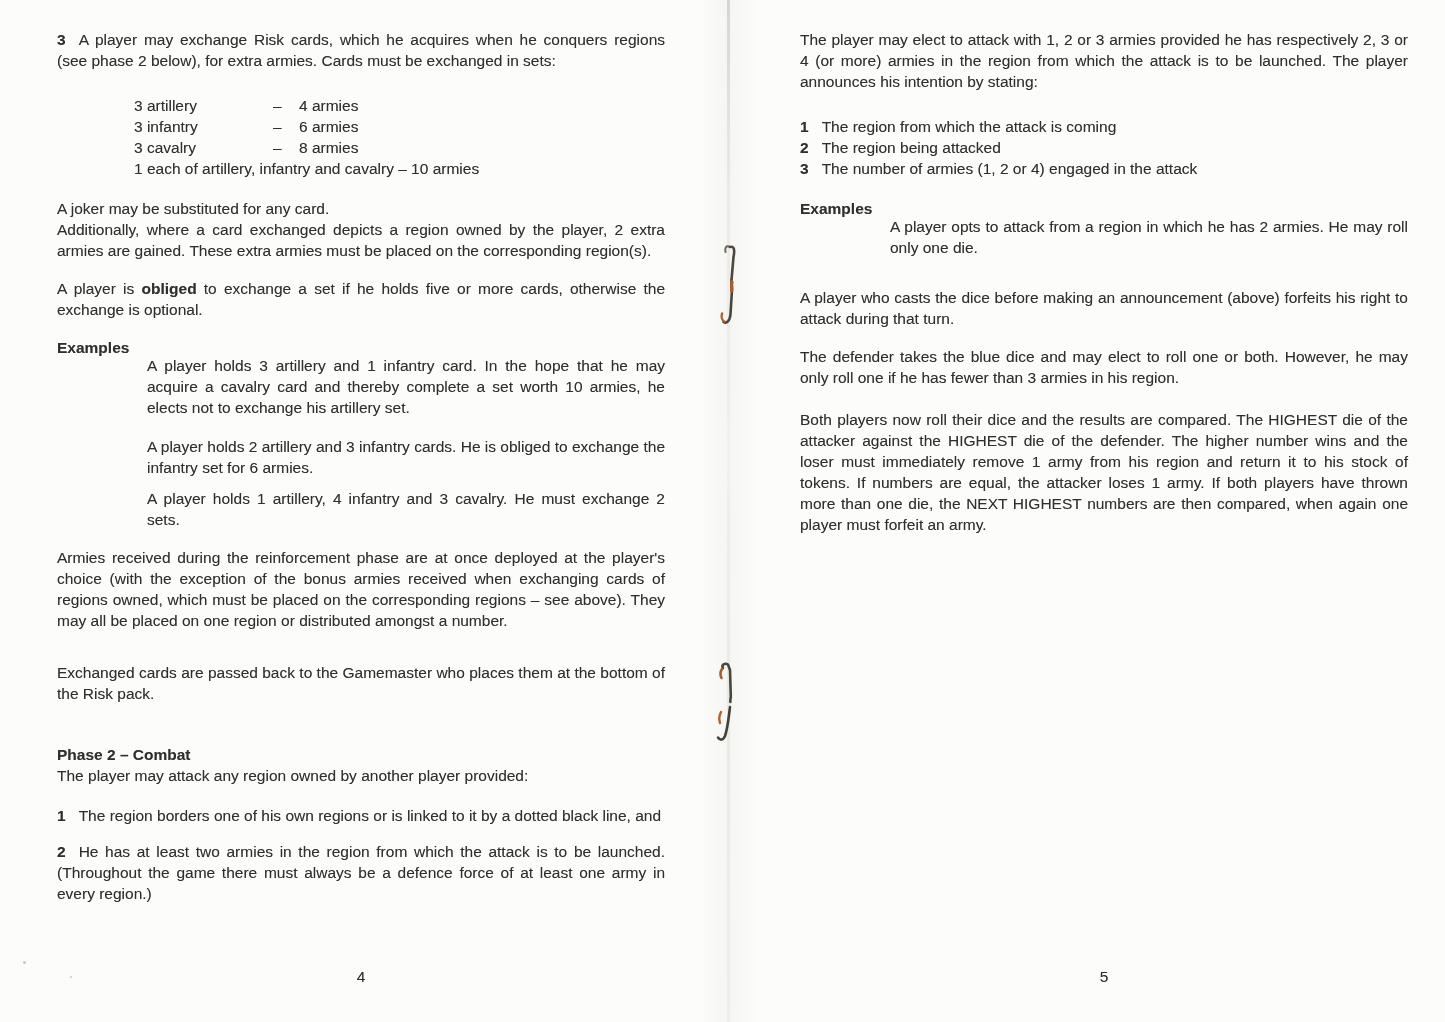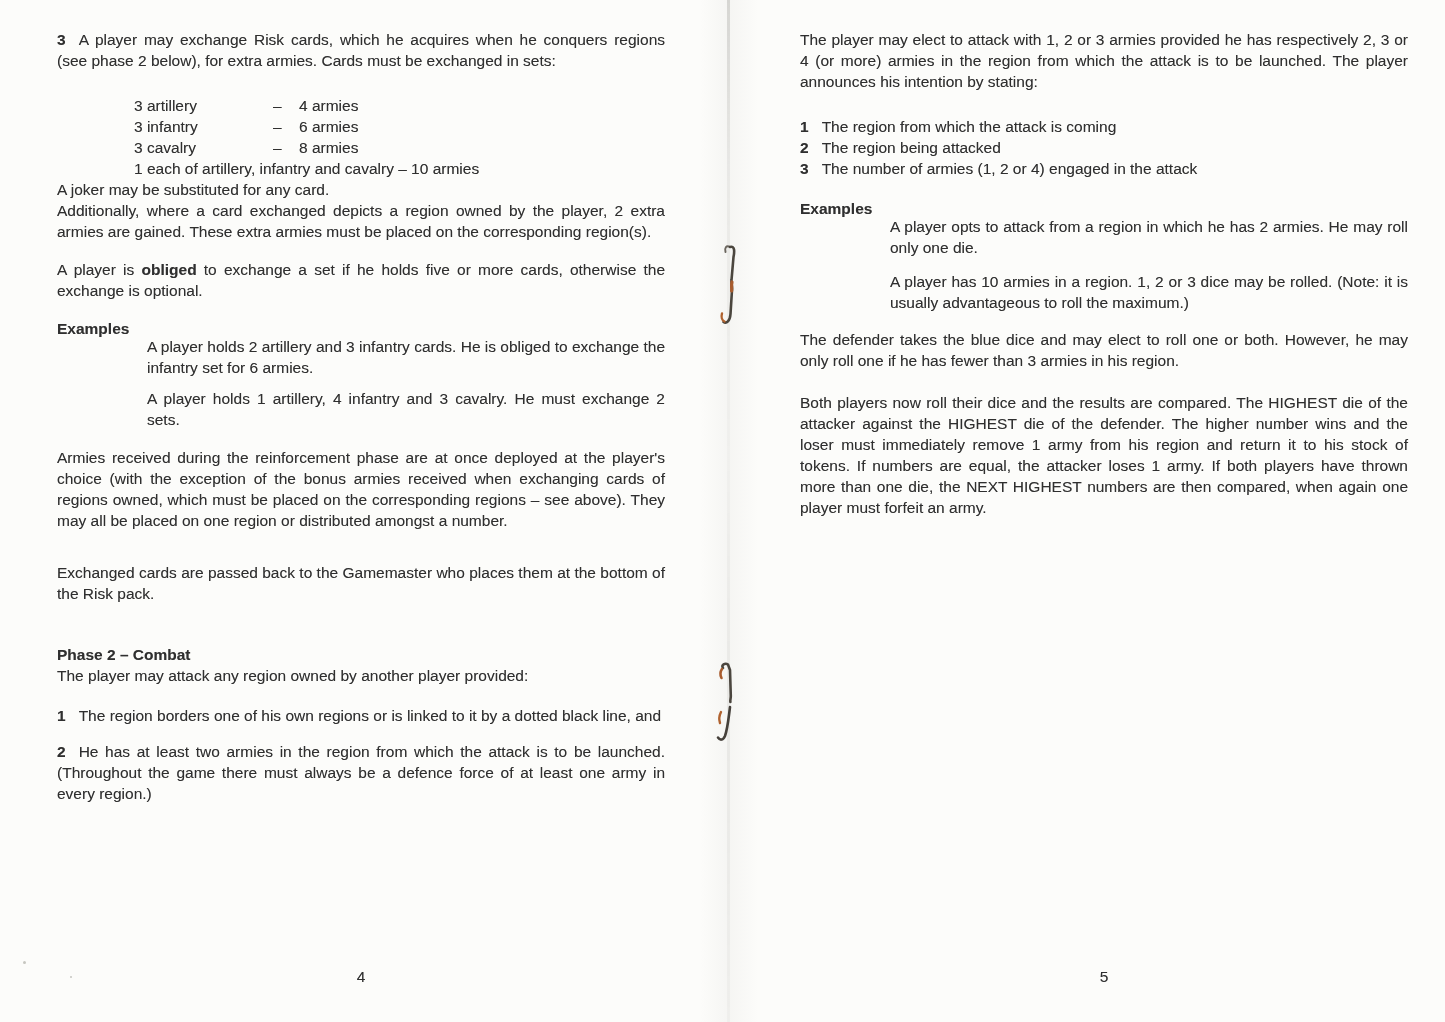--- a/index.html
+++ b/index.html
@@ -65,21 +65,21 @@
   <path d="M9,52 C7,56 7,60 8,63" stroke="#b0622f" stroke-width="2.4" fill="none" stroke-linecap="round"></path>
 </svg>
 
 <div class="speck" style="left:23px;top:961px;width:3px;height:3px;"></div>
 <div class="speck" style="left:70px;top:976px;width:2px;height:2px;"></div>
 
 <div class="page page-left">
 
   <p style="margin-bottom:24px"><span class="inum">3</span><span>A player may exchange Risk cards, which he acquires when he conquers regions (see phase 2 below), for extra armies. Cards must be exchanged in sets:</span></p>
 
-  <div class="card-list" style="">
+  <div class="card-list" style="margin-bottom:19px">
     <div class="card-row">
       <span class="cs-label">3 artillery</span>
         <span class="cs-dash">–</span>
         <span>4 armies</span>
     </div>
     <div class="card-row">
       <span class="cs-label">3 infantry</span>
         <span class="cs-dash">–</span>
         <span>6 armies</span>
     </div>
@@ -94,20 +94,21 @@
   </div>
 
   <p>A joker may be substituted for any card.</p>
   <p style="margin-bottom:17px">Additionally, where a card exchanged depicts a region owned by the player, 2 extra armies are gained. These extra armies must be placed on the corresponding region(s).</p>
 
   <p style="margin-bottom:17px"><span>A player is </span><span class="b">obliged</span><span> to exchange a set if he holds five or more cards, otherwise the exchange is optional.</span></p>
 
   <div class="examples" style="margin-bottom:17px">
     <div class="ex-label">Examples</div>
     <div class="ex-body">
+      <p style="margin-bottom:18px">A player holds 3 artillery and 1 infantry card. In the hope that he may acquire a cavalry card and thereby complete a set worth 10 armies, he elects not to exchange his artillery set.</p>
       <p style="margin-bottom:10px">A player holds 2 artillery and 3 infantry cards. He is obliged to exchange the infantry set for 6 armies.</p>
       <p>A player holds 1 artillery, 4 infantry and 3 cavalry. He must exchange 2 sets.</p>
     </div>
   </div>
 
   <p style="margin-bottom:31px">Armies received during the reinforcement phase are at once deployed at the player's choice (with the exception of the bonus armies received when exchanging cards of regions owned, which must be placed on the corresponding regions – see above). They may all be placed on one region or distributed amongst a number.</p>
 
   <p style="margin-bottom:20px">Exchanged cards are passed back to the Gamemaster who places them at the bottom of the Risk pack.</p>
 
   <p class="b">Phase 2 – Combat</p>
@@ -128,23 +129,23 @@
     <p><span class="inum">1</span><span>The region from which the attack is coming</span></p>
     <p><span class="inum">2</span><span>The region being attacked</span></p>
     <p><span class="inum">3</span><span>The number of armies (1, 2 or 4) engaged in the attack</span></p>
   </div>
 
 
   <div class="examples" style="margin-bottom:16px">
     <div class="ex-label">Examples</div>
     <div class="ex-body">
       <p style="margin-bottom:13px">A player opts to attack from a region in which he has 2 armies. He may roll only one die.</p>
-      <p>A player has 10 armies in a region. 1, 2 or 3 dice may be rolled. (Note: it is usually advantageous to roll the maximum.)</p>
     </div>
   </div>
 
+  <p style="margin-bottom:17px">A player who casts the dice before making an announcement (above) forfeits his right to attack during that turn.</p>
 
   <p style="margin-bottom:21px">The defender takes the blue dice and may elect to roll one or both. However, he may only roll one if he has fewer than 3 armies in his region.</p>
 
   <p>Both players now roll their dice and the results are compared. The HIGHEST die of the attacker against the HIGHEST die of the defender. The higher number wins and the loser must immediately remove 1 army from his region and return it to his stock of tokens. If numbers are equal, the attacker loses 1 army. If both players have thrown more than one die, the NEXT HIGHEST numbers are then compared, when again one player must forfeit an army.</p>
 
   <div class="page-num">5</div>
 </div>
 
 </body></html>

